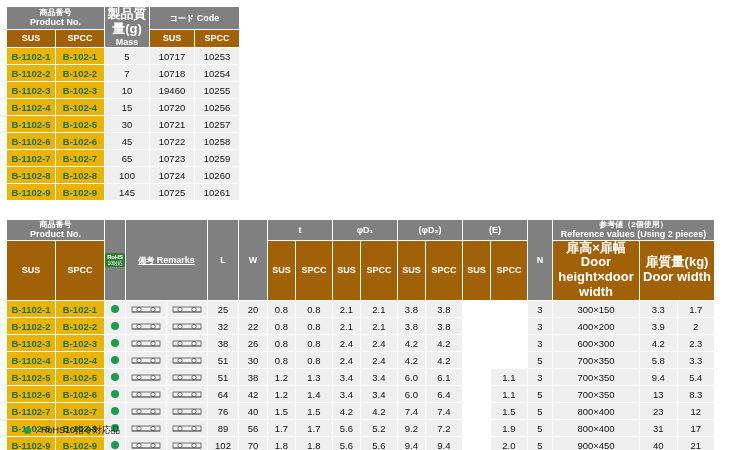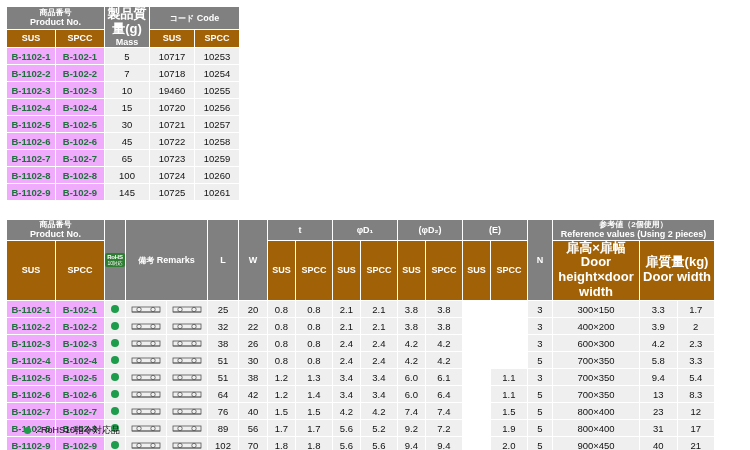--- a/index.html
+++ b/index.html
@@ -14,21 +14,21 @@
   .wrap{position:relative;width:750px;height:450px;}
 
   table{border-collapse:collapse;}
   td,th{border:1px solid #ffffff;padding:0;margin:0;text-align:center;vertical-align:middle;}
 
   
   .hd{background:#808080;color:#ffffff;font-weight:bold;font-size:9px;line-height:1.15;}
   .hd2{background:#a16207;color:#ffffff;font-weight:bold;font-size:9px;line-height:1.15;}
 
   
-  .pn{background:#f0abfc;color:#1f6f3d;font-weight:bold;font-size:9.5px;}
+  .pn{background:#eab308;color:#1f6f3d;font-weight:bold;font-size:9.5px;}
   .cell{background:#efefef;color:#111;font-size:9.5px;}
   .blank{background:#ffffff;}
 
   
   #t1{position:absolute;left:6px;top:6px;}
   #t1 td,#t1 th{height:16px;}
 
   
   #t2{position:absolute;left:6px;top:219px;}
   #t2 td,#t2 th{height:16px;}
@@ -155,21 +155,21 @@
       <th class="hd" colspan="2" style="width:96px;">
         <div class="jp">商品番号</div>
         <div>Product No.</div>
       </th>
       <th class="hd" rowspan="2" style="width:20px;">
         <span class="rohs">
           <span>RoHS</span>
           <small>10対応</small>
         </span>
       </th>
-      <th class="hd" colspan="2" rowspan="2" style="width:80px;">
+      <th class="hd" colspan="2" rowspan="2" style="width:80px;text-decoration:underline;">
         <span class="jp">備考</span>
         <span>Remarks</span>
       </th>
       <th class="hd" rowspan="2" style="width:30px;">L</th>
       <th class="hd" rowspan="2" style="width:28px;">W</th>
       <th class="hd" colspan="2" style="width:64px;">t</th>
       <th class="hd" colspan="2" style="width:64px;">φD₁</th>
       <th class="hd" colspan="2" style="width:64px;">(φD₂)</th>
       <th class="hd" colspan="2" style="width:64px;">(E)</th>
       <th class="hd" rowspan="2" style="width:24px;">N</th>

